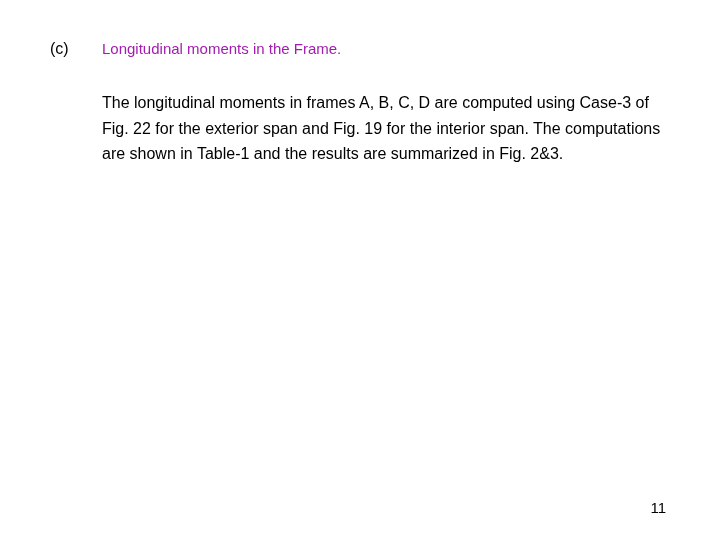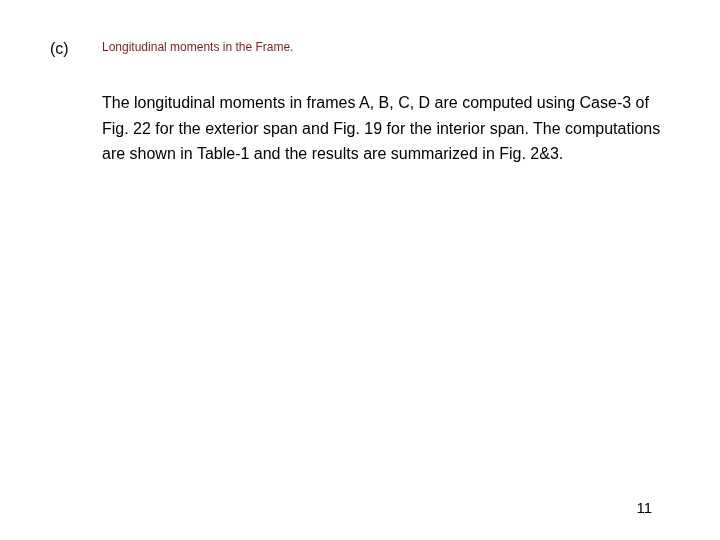--- a/index.html
+++ b/index.html
@@ -33,40 +33,40 @@
 
     .section-label {
       font-size: 16px;
       color: #000;
       margin-right: 16px;
       white-space: nowrap;
       min-width: 36px;
     }
 
     .section-title {
-      font-size: 12px;
-      color: #7f1d1d;
+      font-size: 15px;
+      color: #a21caf;
     }
 
     .section-body {
       margin-left: 52px;
       margin-top: 32px;
     }
 
     .paragraph {
       font-size: 16px;
       line-height: 1.6;
       color: #000;
       margin-bottom: 14px;
     }
 
     .page-number {
       position: absolute;
       bottom: 24px;
-      right: 68px;
+      right: 54px;
       font-size: 15px;
       color: #000;
     }
   </style>
 </head>
 <body>
 
 <div class="page-container">
 
   <div class="section-header">

